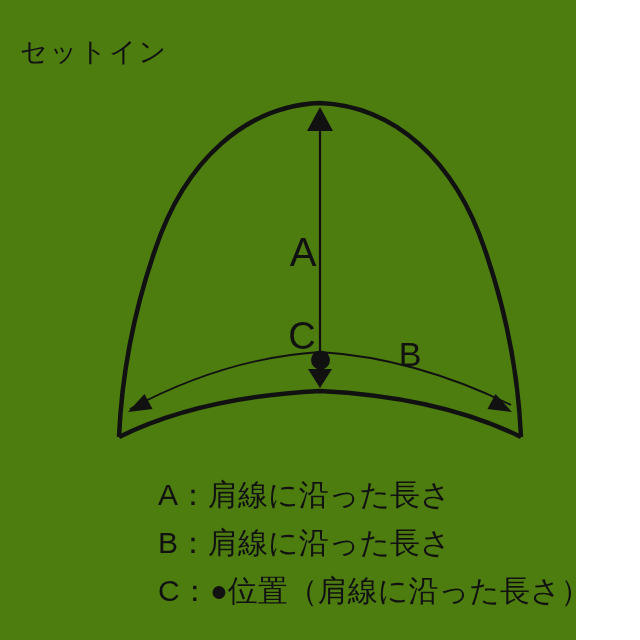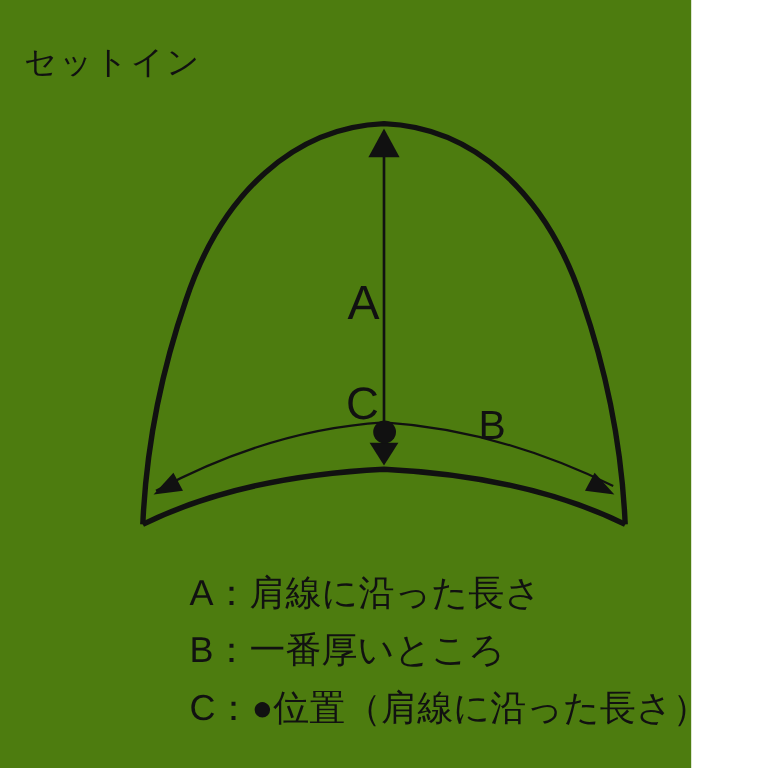--- a/index.html
+++ b/index.html
@@ -98,17 +98,17 @@
 
     <text class="svg-label lblA" x="303" y="266">A</text>
 
     <text class="svg-label lblC" x="302" y="349">C</text>
 
     <text class="svg-label lblB" x="410" y="366">B</text>
   </svg>
 
   <div class="legend">
     <div class="legend-line">A：肩線に沿った長さ</div>
-    <div class="legend-line">B：一番厚いところ</div>
+    <div class="legend-line">B：肩線に沿った長さ</div>
     <div class="legend-line">C：●位置（肩線に沿った長さ）</div>
   </div>
 
 </div>
 
 </body></html>

